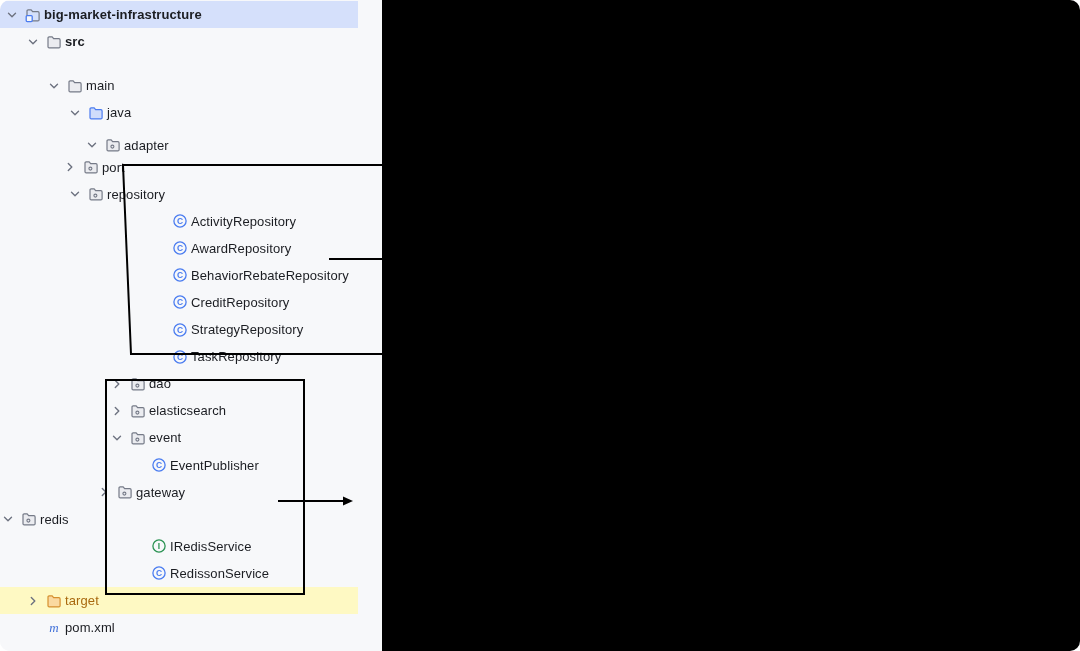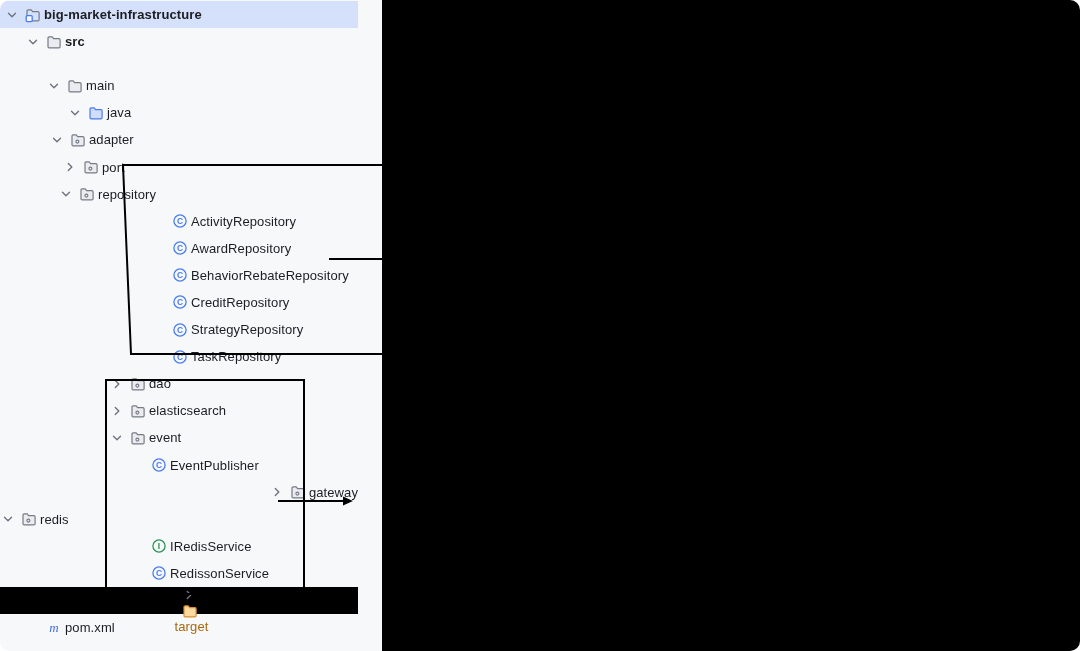--- a/index.html
+++ b/index.html
@@ -5,21 +5,21 @@
   html,body{margin:0;padding:0;background:#ffffff;}
   .screen{
     position:relative;width:1080px;height:651px;overflow:hidden;
     border-radius:10px;background:#f7f8fa;
     font-family:"Liberation Sans", sans-serif;
   }
   .panel{position:absolute;left:0;top:0;width:382px;height:651px;background:#f7f8fa;z-index:1;}
   .tree{position:absolute;left:0;top:1px;width:382px;}
   .row{height:27.1px;display:flex;align-items:center;font-size:13px;color:#1b1d22;width:358px;box-sizing:border-box;}
   .hl-selected{background:#d5e0fb;}
-  .hl-target{background:#000000;flex-direction:column;}
+  .hl-target{background:#fef9c3;}
   .chev{width:16px;height:16px;margin-right:5px;flex:none;display:flex;align-items:center;justify-content:center;}
   .ticon{width:16px;height:16px;margin-right:3px;flex:none;display:flex;align-items:center;justify-content:center;}
   .label{white-space:nowrap;letter-spacing:.1px;}
   .annotations{position:absolute;left:0;top:0;width:1080px;height:651px;z-index:2;pointer-events:none;}
   .blackout{position:absolute;left:382px;top:0;width:698px;height:651px;background:#000000;z-index:3;}
 </style>
 </head>
 <body>
 
 <div class="screen">
@@ -71,21 +71,21 @@
               <path d="M4.5 6.3 L8 9.8 L11.5 6.3" fill="none" stroke="#6e7381" stroke-width="1.4" stroke-linecap="round" stroke-linejoin="round"></path>
             </svg>
           </span>
           <span class="ticon">
             <svg width="16" height="16" viewBox="0 0 16 16">
               <path d="M2 4.1 C2 3.4 2.5 2.9 3.2 2.9 h3 l1.4 1.8 h5.3 c.7 0 1.2 .5 1.2 1.2 v6.8 c0 .7 -.5 1.2 -1.2 1.2 H3.2 C2.5 13.9 2 13.4 2 12.7 Z" fill="#cfdcfb" stroke="#4a7bf0" stroke-width="1.2" stroke-linejoin="round"></path>
             </svg>
           </span>
           <span class="label">java</span>
         </div>
-        <div class="row" style="padding-left: 49px;">
+        <div class="row" style="padding-left: 84px; align-items: flex-end;">
           <span class="chev">
             <svg width="16" height="16" viewBox="0 0 16 16">
               <path d="M4.5 6.3 L8 9.8 L11.5 6.3" fill="none" stroke="#6e7381" stroke-width="1.4" stroke-linecap="round" stroke-linejoin="round"></path>
             </svg>
           </span>
           <span class="ticon">
             <svg width="16" height="16" viewBox="0 0 16 16">
               <path d="M2 4.1 C2 3.4 2.5 2.9 3.2 2.9 h3 l1.4 1.8 h5.3 c.7 0 1.2 .5 1.2 1.2 v6.8 c0 .7 -.5 1.2 -1.2 1.2 H3.2 C2.5 13.9 2 13.4 2 12.7 Z" fill="#ebecf0" stroke="#757a87" stroke-width="1.2" stroke-linejoin="round"></path>
               <circle cx="7.4" cy="9.6" r="1.5" fill="none" stroke="#757a87" stroke-width="1.1"></circle>
             </svg>
@@ -99,21 +99,21 @@
             </svg>
           </span>
           <span class="ticon">
             <svg width="16" height="16" viewBox="0 0 16 16">
               <path d="M2 4.1 C2 3.4 2.5 2.9 3.2 2.9 h3 l1.4 1.8 h5.3 c.7 0 1.2 .5 1.2 1.2 v6.8 c0 .7 -.5 1.2 -1.2 1.2 H3.2 C2.5 13.9 2 13.4 2 12.7 Z" fill="#ebecf0" stroke="#757a87" stroke-width="1.2" stroke-linejoin="round"></path>
               <circle cx="7.4" cy="9.6" r="1.5" fill="none" stroke="#757a87" stroke-width="1.1"></circle>
             </svg>
           </span>
           <span class="label">port</span>
         </div>
-        <div class="row" style="padding-left: 58px;">
+        <div class="row" style="padding-left: 58px; margin-left: 9px;">
           <span class="chev">
             <svg width="16" height="16" viewBox="0 0 16 16">
               <path d="M4.5 6.3 L8 9.8 L11.5 6.3" fill="none" stroke="#6e7381" stroke-width="1.4" stroke-linecap="round" stroke-linejoin="round"></path>
             </svg>
           </span>
           <span class="ticon">
             <svg width="16" height="16" viewBox="0 0 16 16">
               <path d="M2 4.1 C2 3.4 2.5 2.9 3.2 2.9 h3 l1.4 1.8 h5.3 c.7 0 1.2 .5 1.2 1.2 v6.8 c0 .7 -.5 1.2 -1.2 1.2 H3.2 C2.5 13.9 2 13.4 2 12.7 Z" fill="#ebecf0" stroke="#757a87" stroke-width="1.2" stroke-linejoin="round"></path>
               <circle cx="7.4" cy="9.6" r="1.5" fill="none" stroke="#757a87" stroke-width="1.1"></circle>
             </svg>
@@ -225,21 +225,21 @@
         <div class="row" style="padding-left: 130px;">
           <span class="chev"></span>
           <span class="ticon">
             <svg width="16" height="16" viewBox="0 0 16 16">
               <circle cx="8" cy="8" r="6.1" fill="none" stroke="#4a7cf0" stroke-width="1.3"></circle>
               <text x="8" y="11" text-anchor="middle" font-size="8.5" font-weight="bold" fill="#4a7cf0" font-family="Liberation Sans, sans-serif">C</text>
             </svg>
           </span>
           <span class="label">EventPublisher</span>
         </div>
-        <div class="row" style="padding-left: 96px; justify-content: flex-end;">
+        <div class="row" style="padding-left: 96px;">
           <span class="chev">
             <svg width="16" height="16" viewBox="0 0 16 16">
               <path d="M6.3 4.5 L9.8 8 L6.3 11.5" fill="none" stroke="#6e7381" stroke-width="1.4" stroke-linecap="round" stroke-linejoin="round"></path>
             </svg>
           </span>
           <span class="ticon">
             <svg width="16" height="16" viewBox="0 0 16 16">
               <path d="M2 4.1 C2 3.4 2.5 2.9 3.2 2.9 h3 l1.4 1.8 h5.3 c.7 0 1.2 .5 1.2 1.2 v6.8 c0 .7 -.5 1.2 -1.2 1.2 H3.2 C2.5 13.9 2 13.4 2 12.7 Z" fill="#ebecf0" stroke="#757a87" stroke-width="1.2" stroke-linejoin="round"></path>
               <circle cx="7.4" cy="9.6" r="1.5" fill="none" stroke="#757a87" stroke-width="1.1"></circle>
             </svg>

